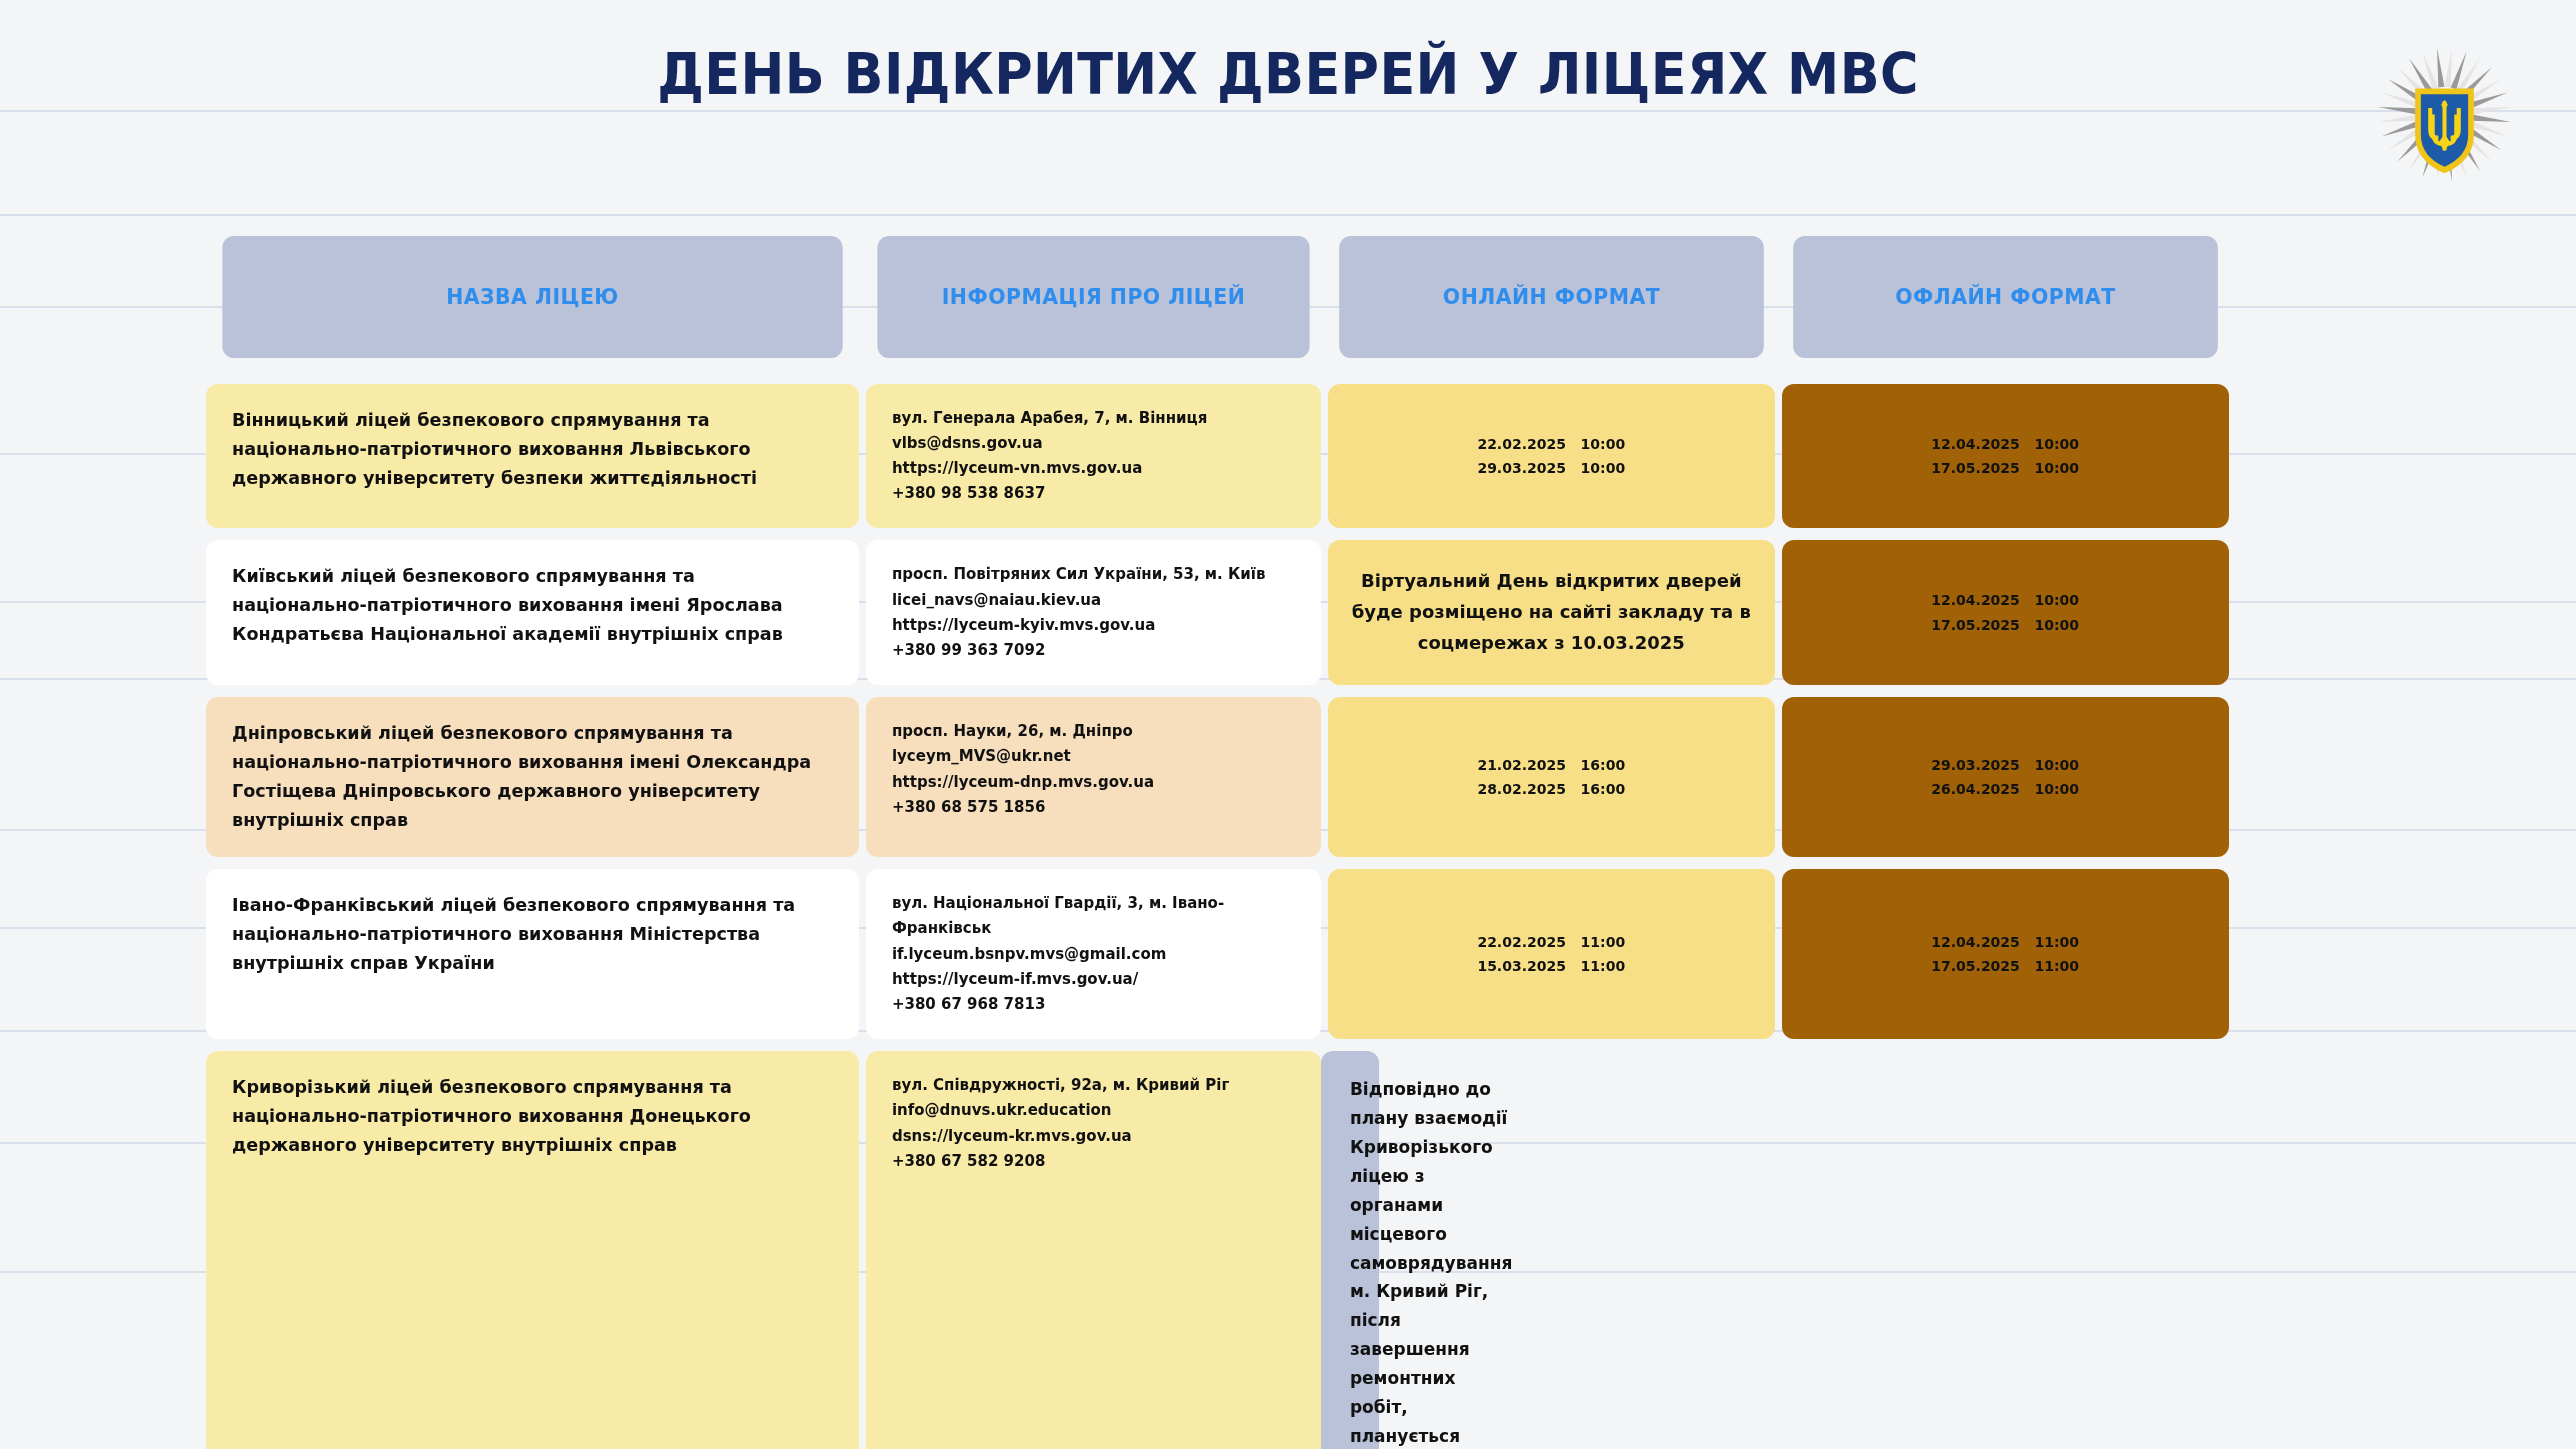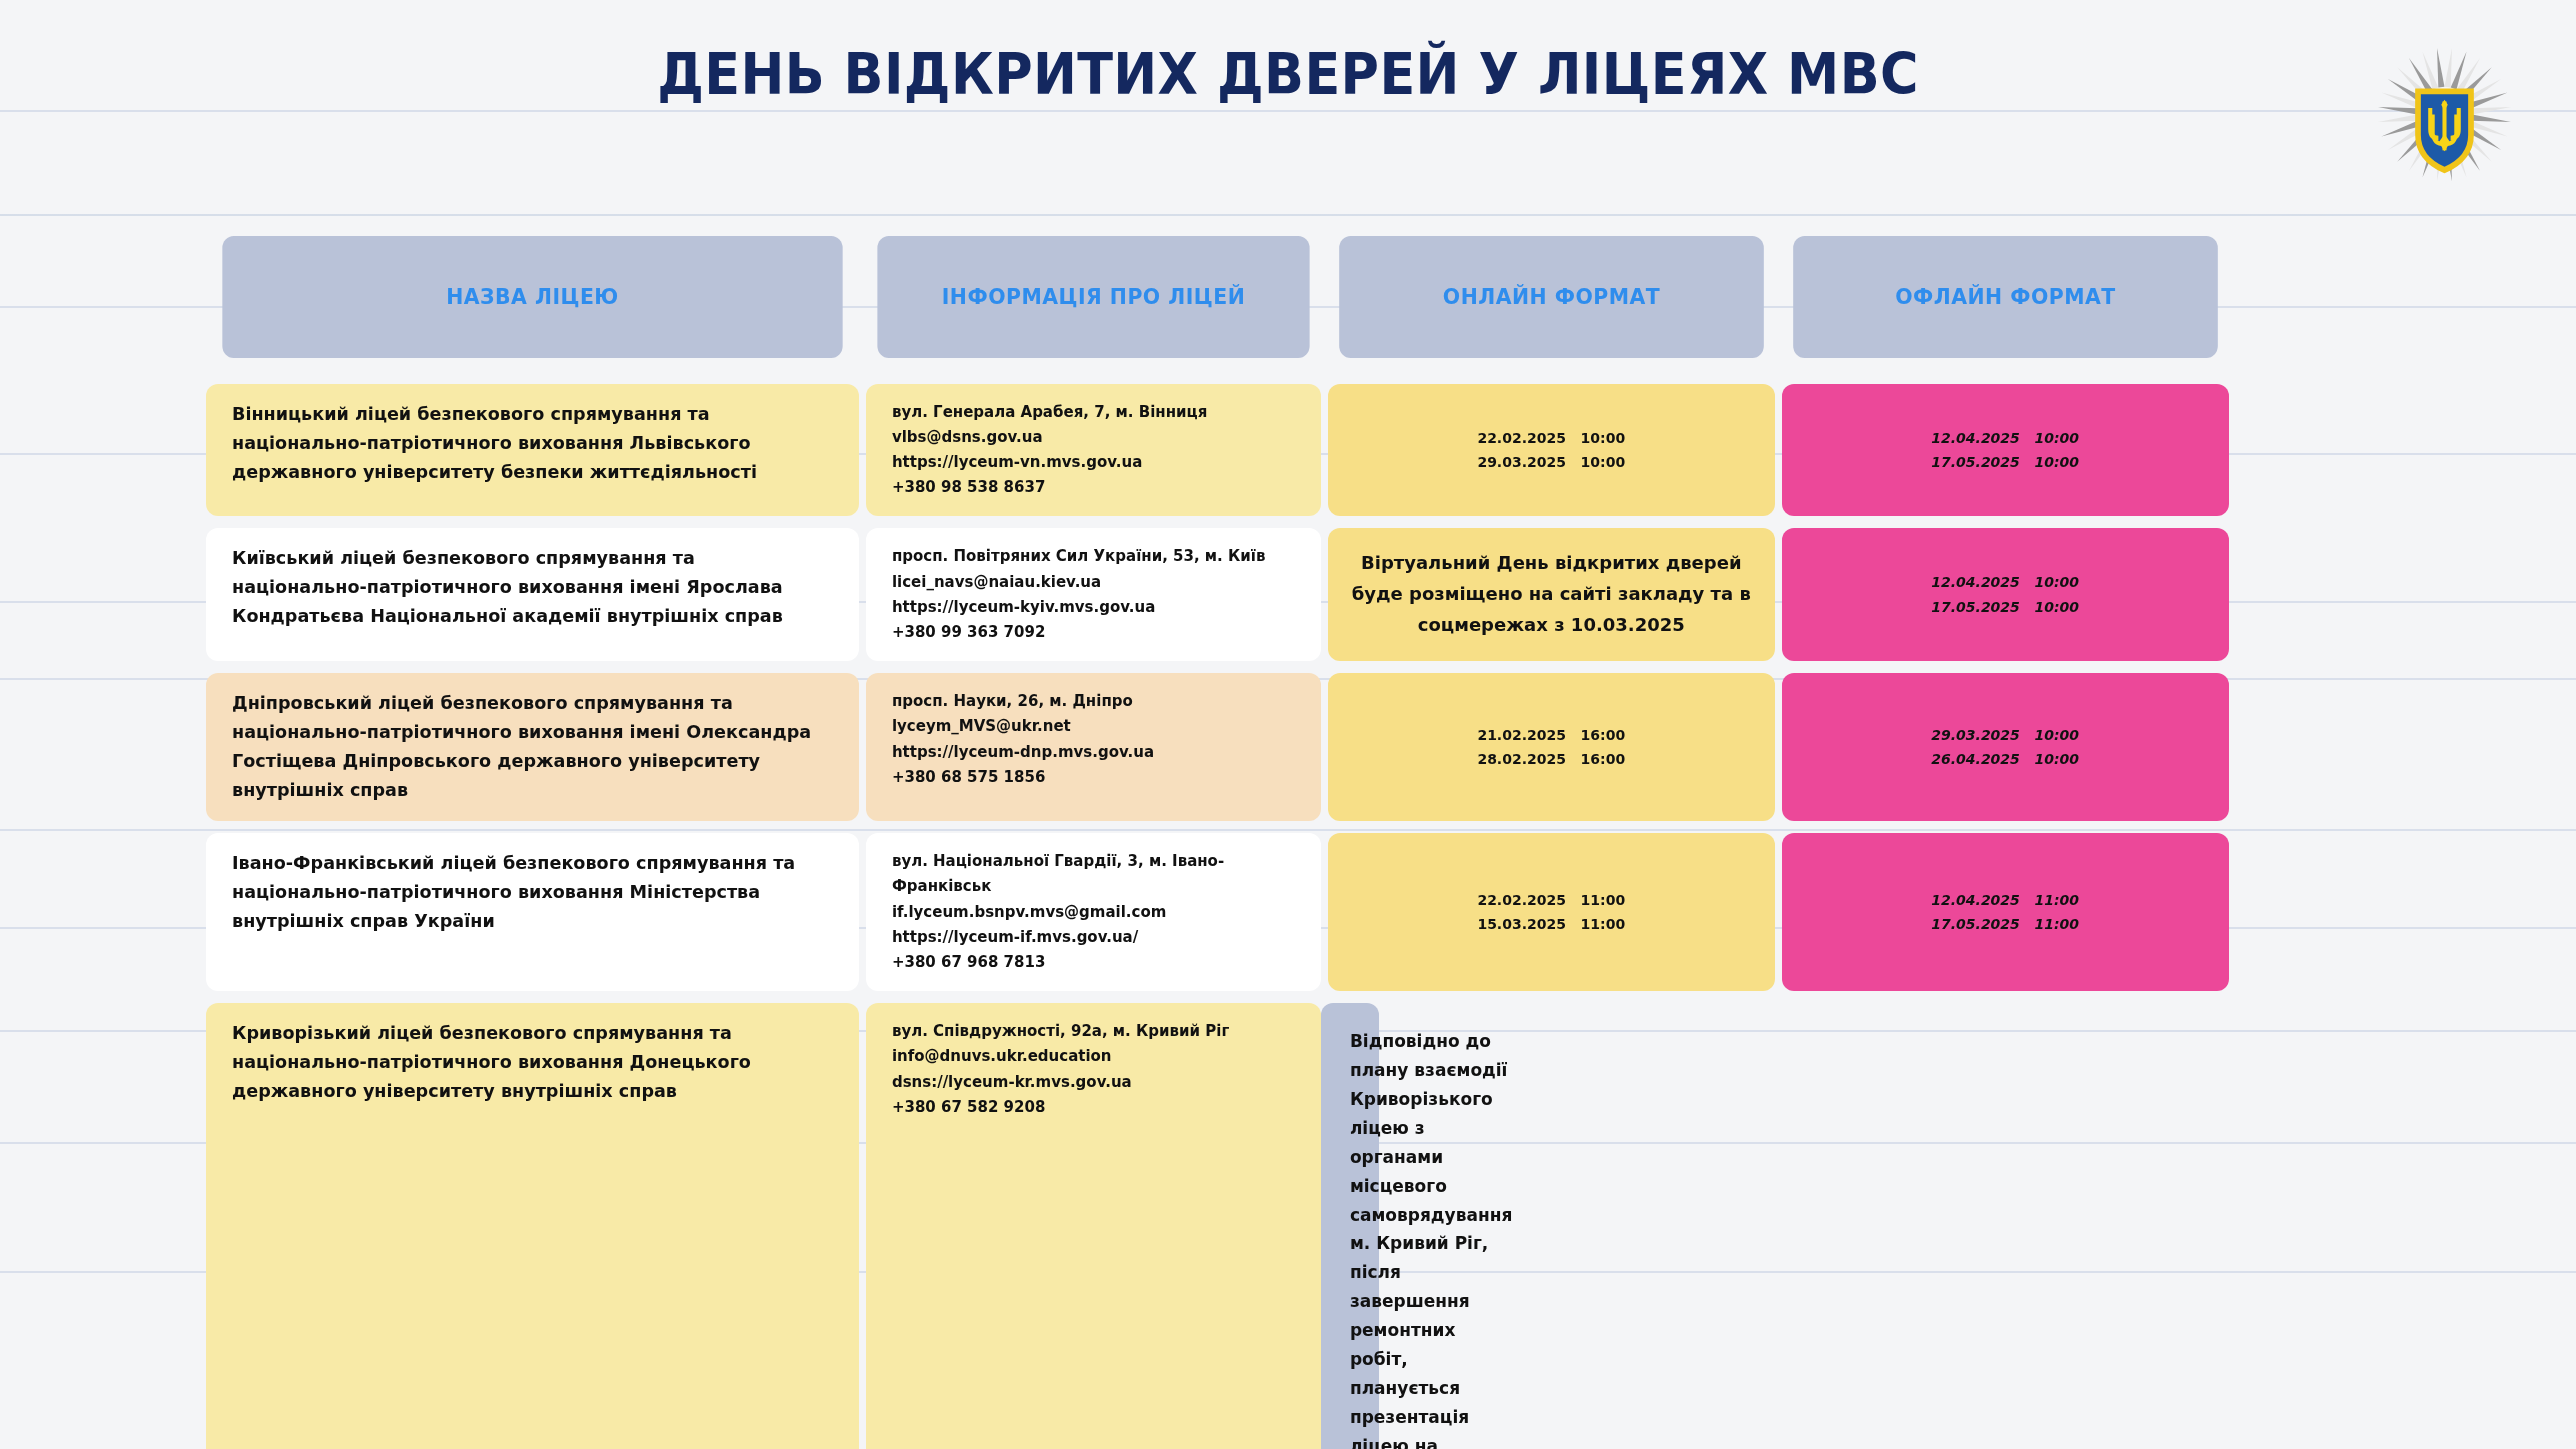--- a/index.html
+++ b/index.html
@@ -64,21 +64,21 @@
   .row {
     display: grid;
     grid-template-columns: 653px 6.9px 455px 6.9px 447px 6.9px 447px;
     align-items: stretch;
   }
 
   .gap { width: 6.9px; }
 
   .cell {
     border-radius: 12px;
-    padding: 16px 26px;
+    padding: 22px 26px;
     font-size: 17.6px;
     line-height: 1.62;
     color: #111111;
     font-family: "DejaVu Sans", sans-serif;
     font-weight: bold;
   }
 
   
   .hdr-row { margin-bottom: 13.7px; }
   .hdr {
@@ -97,21 +97,21 @@
     letter-spacing: 0.5px;
     line-height: 1.35;
     transform: scaleX(0.95);
   }
 
   
   .c-yellow   { background: #f8eaa7; }
   .c-white    { background: #ffffff; }
   .c-peach    { background: #f7dfbe; }
   .c-gold     { background: #f7df87; }
-  .c-mint     { background: #ec4899; font-style: italic; }
+  .c-mint     { background: #a16207; }
   .c-lav      { background: #b9c2d8; }
 
   .name-cell { font-size: 17.6px; line-height: 1.65; }
   .info-cell { font-size: 15px;   line-height: 1.68; }
 
   .date-cell {
     display: flex;
     flex-direction: column;
     align-items: center;
     justify-content: center;

